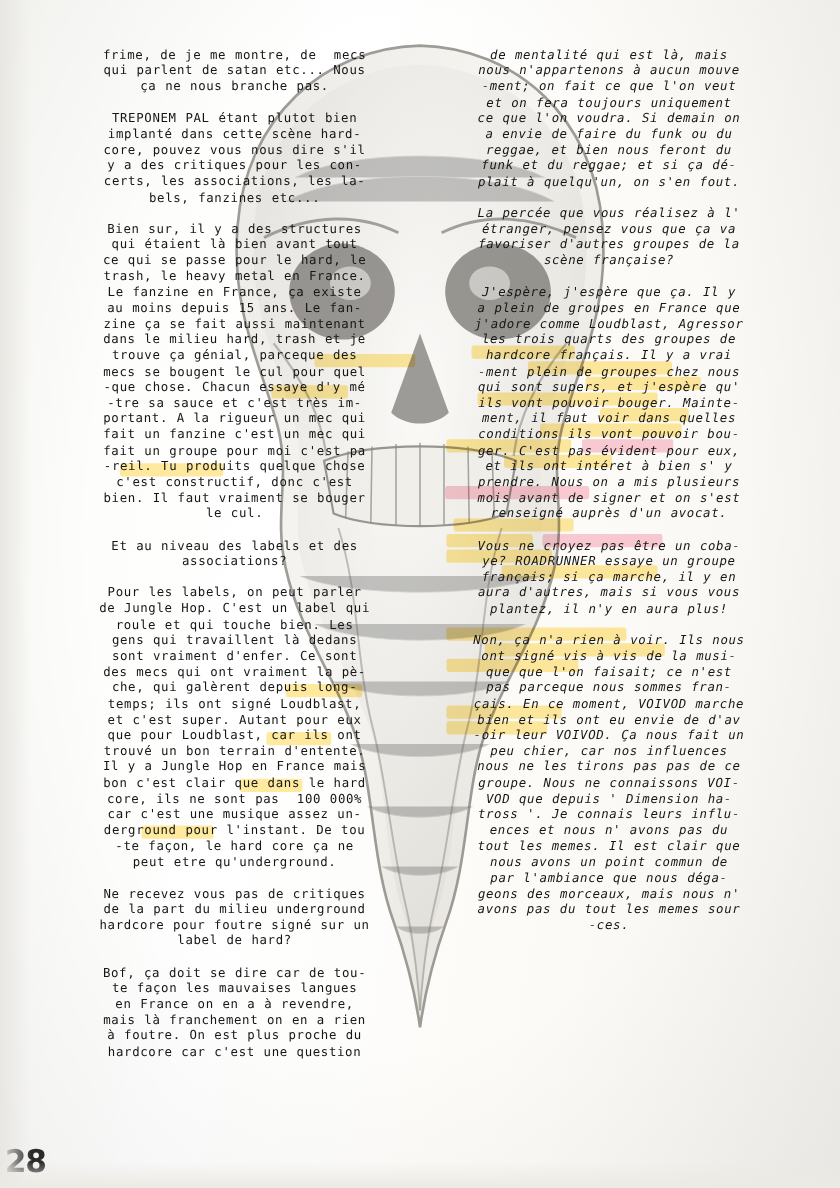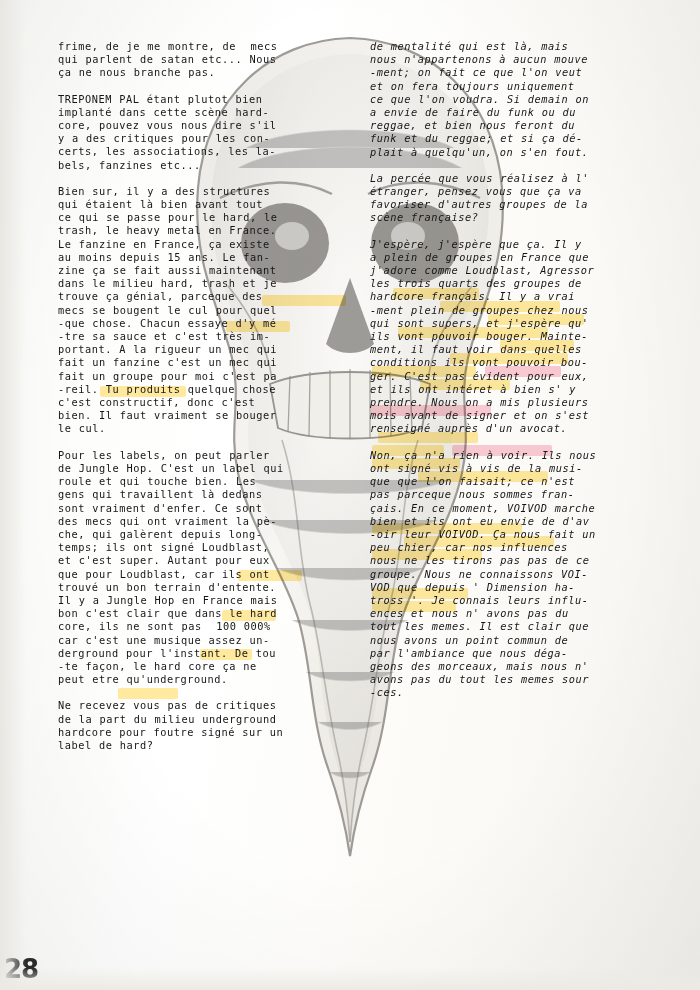--- a/index.html
+++ b/index.html
@@ -66,21 +66,21 @@
   .col-left  { left: 58px; }
   .col-right { left: 370px; font-style: italic; }
 
   .para {
     font-size: 10.3px;
     line-height: 13.2px;
     letter-spacing: 0.55px;
     color: #161616;
     margin: 0 0 13px 0;
     white-space: pre-wrap;
-    text-align: left;
+    text-align: center;
     word-spacing: 0.5px;
   }
 
   
   .hl {
     position: absolute;
     background: rgba(255, 214, 64, 0.50);
     mix-blend-mode: multiply;
     border-radius: 2px;
     pointer-events: none;
@@ -229,20 +229,22 @@
 mecs se bougent le cul pour quel
 -que chose. Chacun essaye d'y mé
 -tre sa sauce et c'est très im-
 portant. A la rigueur un mec qui
 fait un fanzine c'est un mec qui
 fait un groupe pour moi c'est pa
 -reil. Tu produits quelque chose
 c'est constructif, donc c'est
 bien. Il faut vraiment se bouger
 le cul.</p>
+      <p class="para">Et au niveau des labels et des
+associations?</p>
       <p class="para">Pour les labels, on peut parler
 de Jungle Hop. C'est un label qui
 roule et qui touche bien. Les
 gens qui travaillent là dedans
 sont vraiment d'enfer. Ce sont
 des mecs qui ont vraiment la pè-
 che, qui galèrent depuis long-
 temps; ils ont signé Loudblast,
 et c'est super. Autant pour eux
 que pour Loudblast, car ils ont
@@ -251,20 +253,26 @@
 bon c'est clair que dans le hard
 core, ils ne sont pas  100 000%
 car c'est une musique assez un-
 derground pour l'instant. De tou
 -te façon, le hard core ça ne
 peut etre qu'underground.</p>
       <p class="para">Ne recevez vous pas de critiques
 de la part du milieu underground
 hardcore pour foutre signé sur un
 label de hard?</p>
+      <p class="para">Bof, ça doit se dire car de tou-
+te façon les mauvaises langues
+en France on en a à revendre,
+mais là franchement on en a rien
+à foutre. On est plus proche du
+hardcore car c'est une question</p>
     </div>
 
     <div class="col col-right">
       <p class="para">de mentalité qui est là, mais
 nous n'appartenons à aucun mouve
 -ment; on fait ce que l'on veut
 et on fera toujours uniquement
 ce que l'on voudra. Si demain on
 a envie de faire du funk ou du
 reggae, et bien nous feront du
@@ -282,20 +290,25 @@
 -ment plein de groupes chez nous
 qui sont supers, et j'espère qu'
 ils vont pouvoir bouger. Mainte-
 ment, il faut voir dans quelles
 conditions ils vont pouvoir bou-
 ger. C'est pas évident pour eux,
 et ils ont intéret à bien s' y
 prendre. Nous on a mis plusieurs
 mois avant de signer et on s'est
 renseigné auprès d'un avocat.</p>
+      <p class="para">Vous ne croyez pas être un coba-
+ye? ROADRUNNER essaye un groupe
+français; si ça marche, il y en
+aura d'autres, mais si vous vous
+plantez, il n'y en aura plus!</p>
       <p class="para">Non, ça n'a rien à voir. Ils nous
 ont signé vis à vis de la musi-
 que que l'on faisait; ce n'est
 pas parceque nous sommes fran-
 çais. En ce moment, VOIVOD marche
 bien et ils ont eu envie de d'av
 -oir leur VOIVOD. Ça nous fait un
 peu chier, car nos influences
 nous ne les tirons pas pas de ce
 groupe. Nous ne connaissons VOI-

